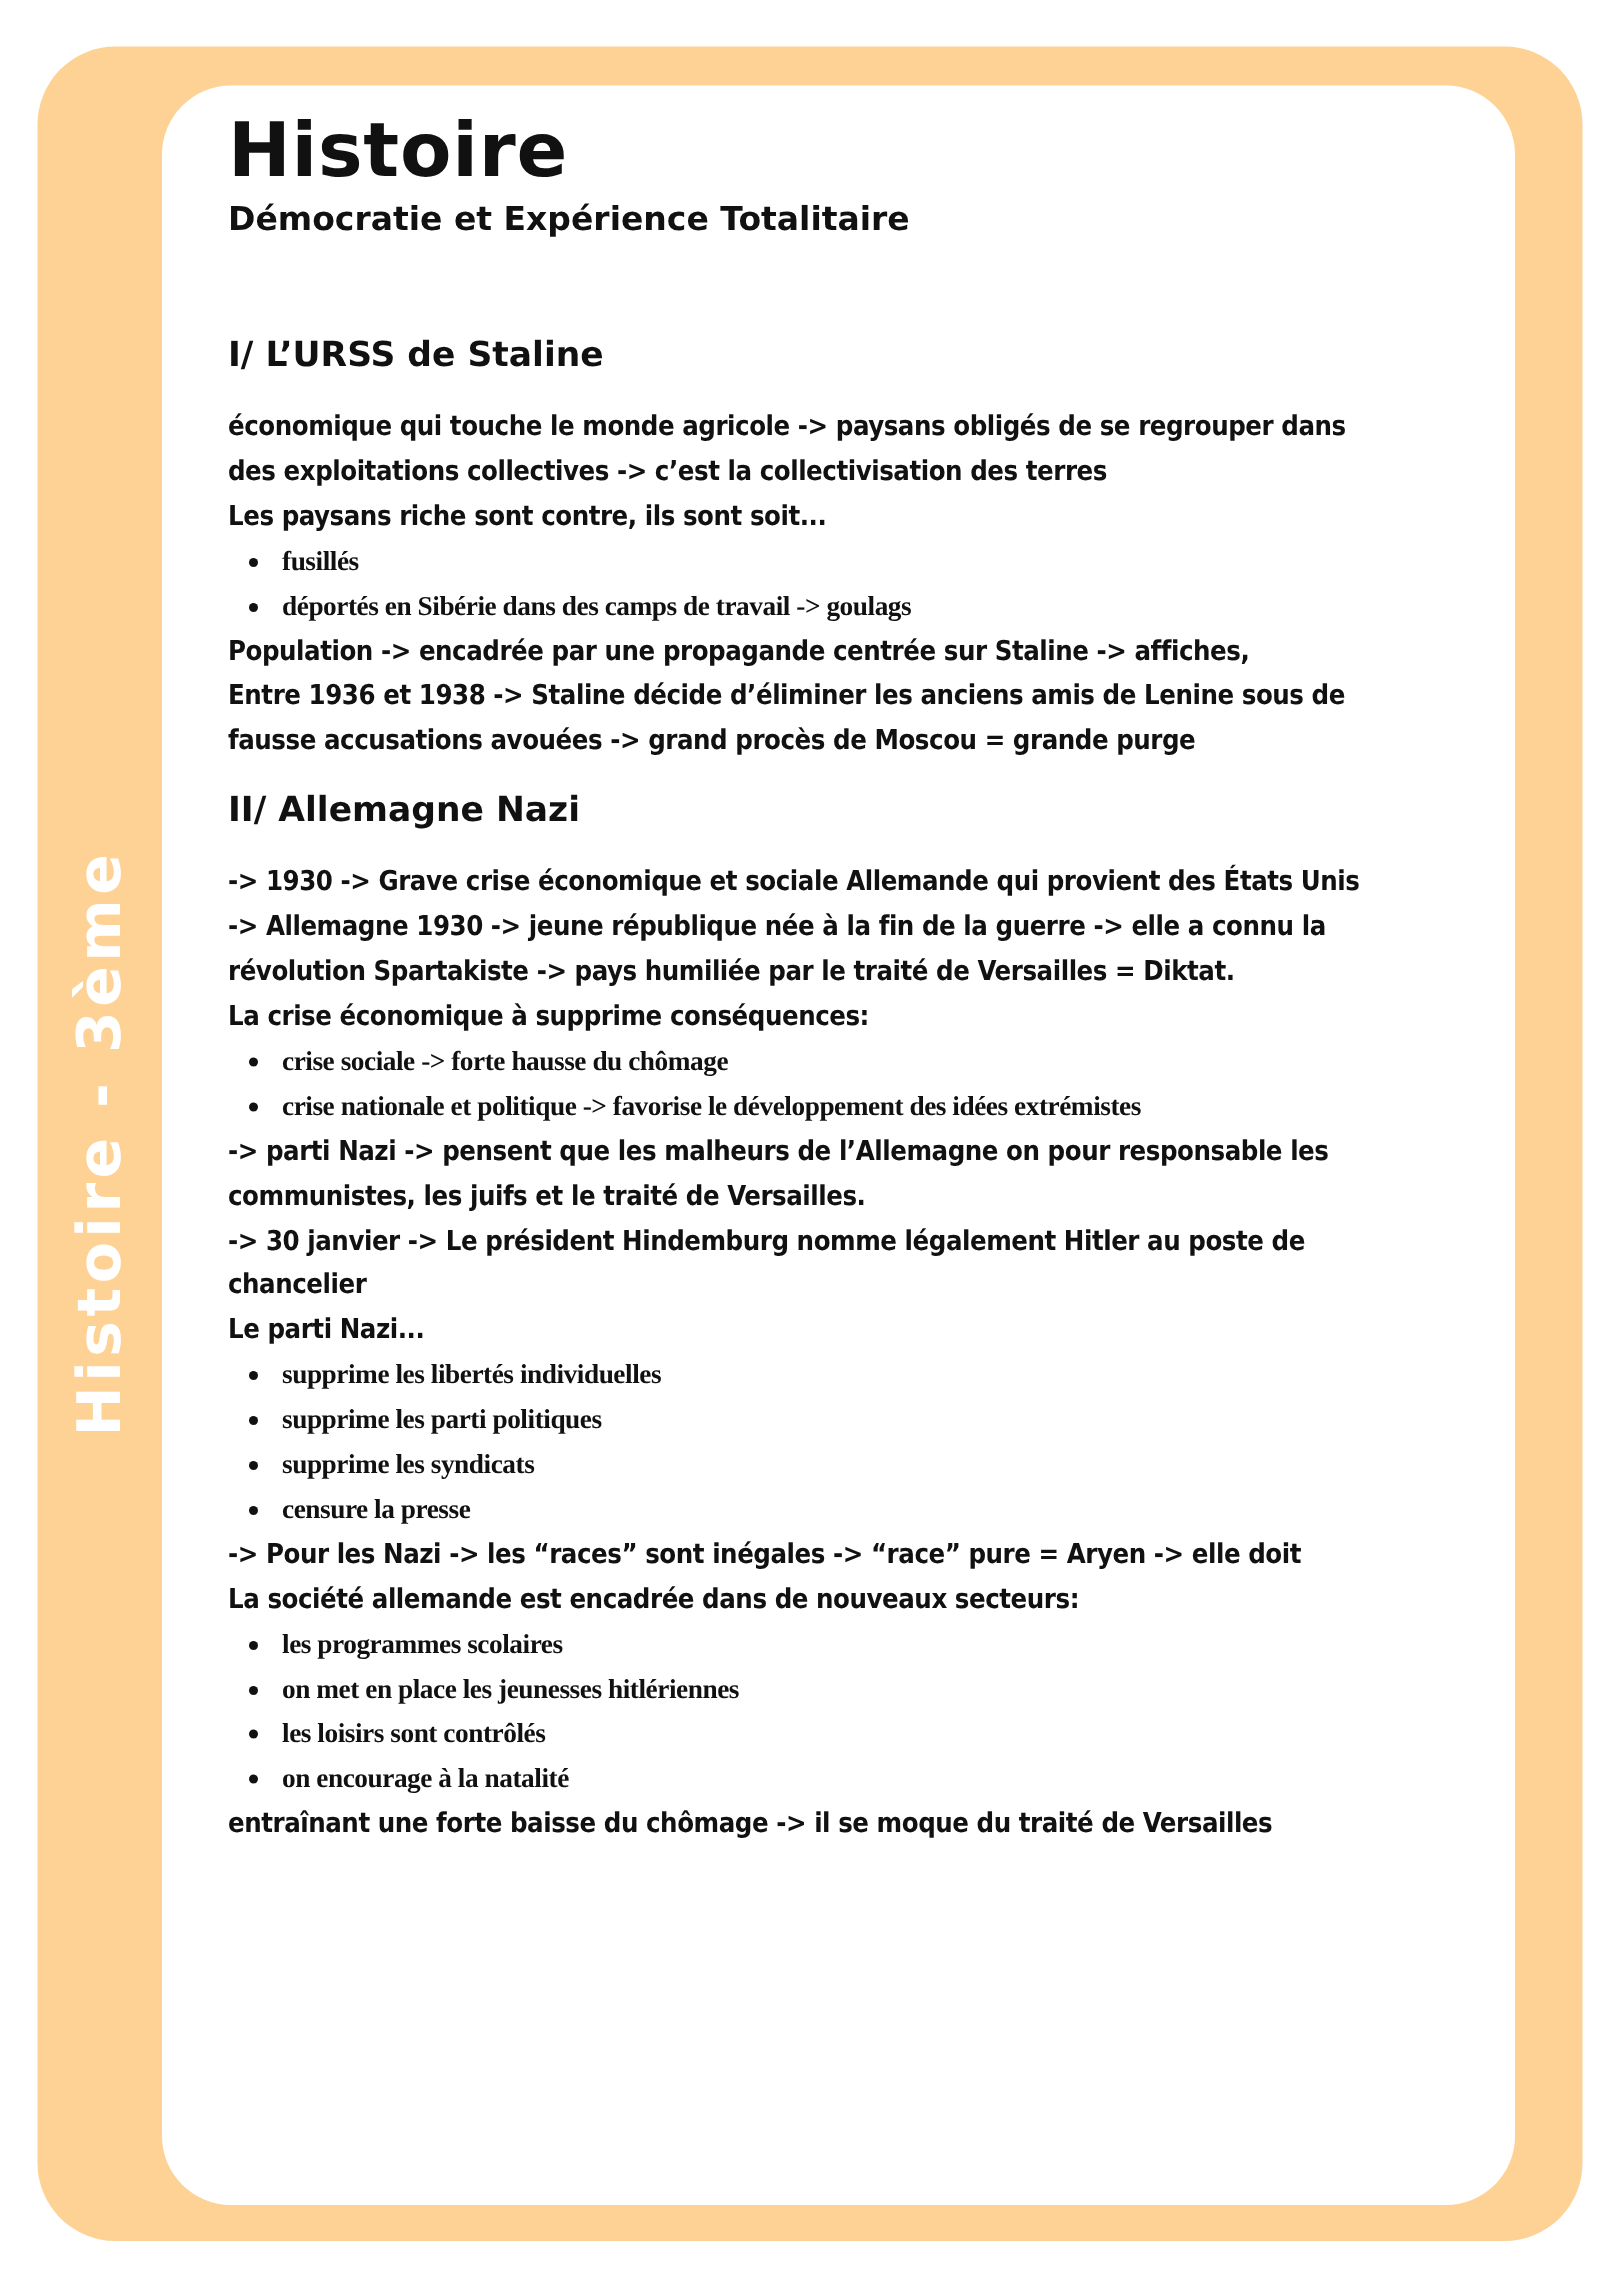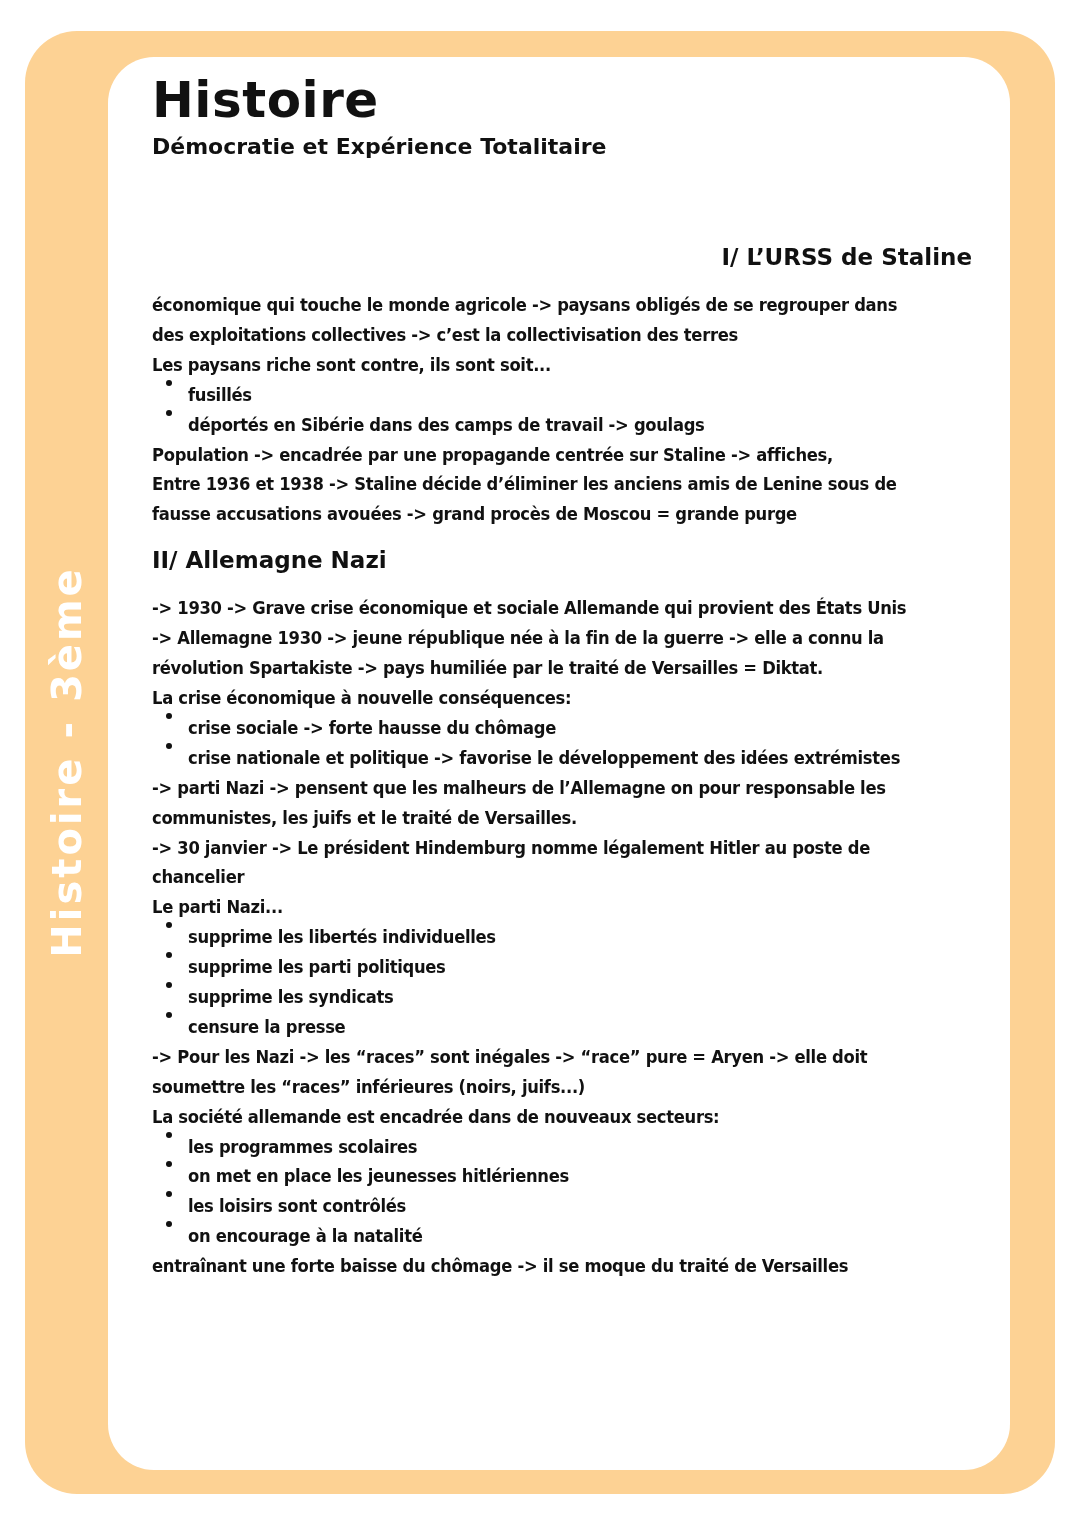--- a/index.html
+++ b/index.html
@@ -66,39 +66,40 @@
       line-height: 30px;
       margin: 2px 0 0 0;
     }
     .section-heading {
       font-family: "DejaVu Sans", sans-serif;
       font-weight: bold;
       font-size: 23px;
       line-height: 30px;
       margin: 0;
     }
-    .s1-heading { margin-top: 80px; text-align: right; }
+    .s1-heading { margin-top: 60px; }
     .s2-heading { margin-top: 16px; }
     .body-block {
       margin-top: 18px;
     }
     .line {
       font-family: "DejaVu Sans Condensed", "DejaVu Sans", sans-serif;
       font-stretch: condensed;
       font-weight: bold;
       font-size: 18.2px;
       line-height: 29.9px;
       margin: 0;
       white-space: nowrap;
       letter-spacing: -0.3px;
     }
     .bullet {
       display: flex;
-      align-items: flex-start;
+      align-items: center;
       padding-left: 14px;
+      font-family: Liberation Serif, serif;
     }
     .bullet .dot {
       display: inline-block;
       width: 6px;
       height: 6px;
       border-radius: 50%;
       background: #111111;
       margin-right: 16px;
       flex: 0 0 auto;
     }
@@ -134,21 +135,21 @@
         <p class="line">fausse accusations avouées -&gt; grand procès de Moscou = grande purge</p>
       </div>
   </section>
 
   <section>
     <h3 class="section-heading s2-heading">II/ Allemagne Nazi</h3>
     <div class="body-block">
         <p class="line">-&gt; 1930 -&gt; Grave crise économique et sociale Allemande qui provient des États Unis</p>
         <p class="line">-&gt; Allemagne 1930 -&gt; jeune république née à la fin de la guerre -&gt; elle a connu la</p>
         <p class="line">révolution Spartakiste -&gt; pays humiliée par le traité de Versailles = Diktat.</p>
-        <p class="line">La crise économique à nouvelle conséquences:</p>
+        <p class="line">La crise économique à supprime conséquences:</p>
         <p class="line bullet">
           <span class="dot"></span>
           <span>crise sociale -&gt; forte hausse du chômage</span>
         </p>
         <p class="line bullet">
           <span class="dot"></span>
           <span>crise nationale et politique -&gt; favorise le développement des idées extrémistes</span>
         </p>
         <p class="line">-&gt; parti Nazi -&gt; pensent que les malheurs de l’Allemagne on pour responsable les</p>
         <p class="line">communistes, les juifs et le traité de Versailles.</p>
@@ -165,21 +166,20 @@
         </p>
         <p class="line bullet">
           <span class="dot"></span>
           <span>supprime les syndicats</span>
         </p>
         <p class="line bullet">
           <span class="dot"></span>
           <span>censure la presse</span>
         </p>
         <p class="line">-&gt; Pour les Nazi -&gt; les “races” sont inégales -&gt; “race” pure = Aryen -&gt; elle doit</p>
-        <p class="line">soumettre les “races” inférieures (noirs, juifs...)</p>
         <p class="line">La société allemande est encadrée dans de nouveaux secteurs:</p>
         <p class="line bullet">
           <span class="dot"></span>
           <span>les programmes scolaires</span>
         </p>
         <p class="line bullet">
           <span class="dot"></span>
           <span>on met en place les jeunesses hitlériennes</span>
         </p>
         <p class="line bullet">

